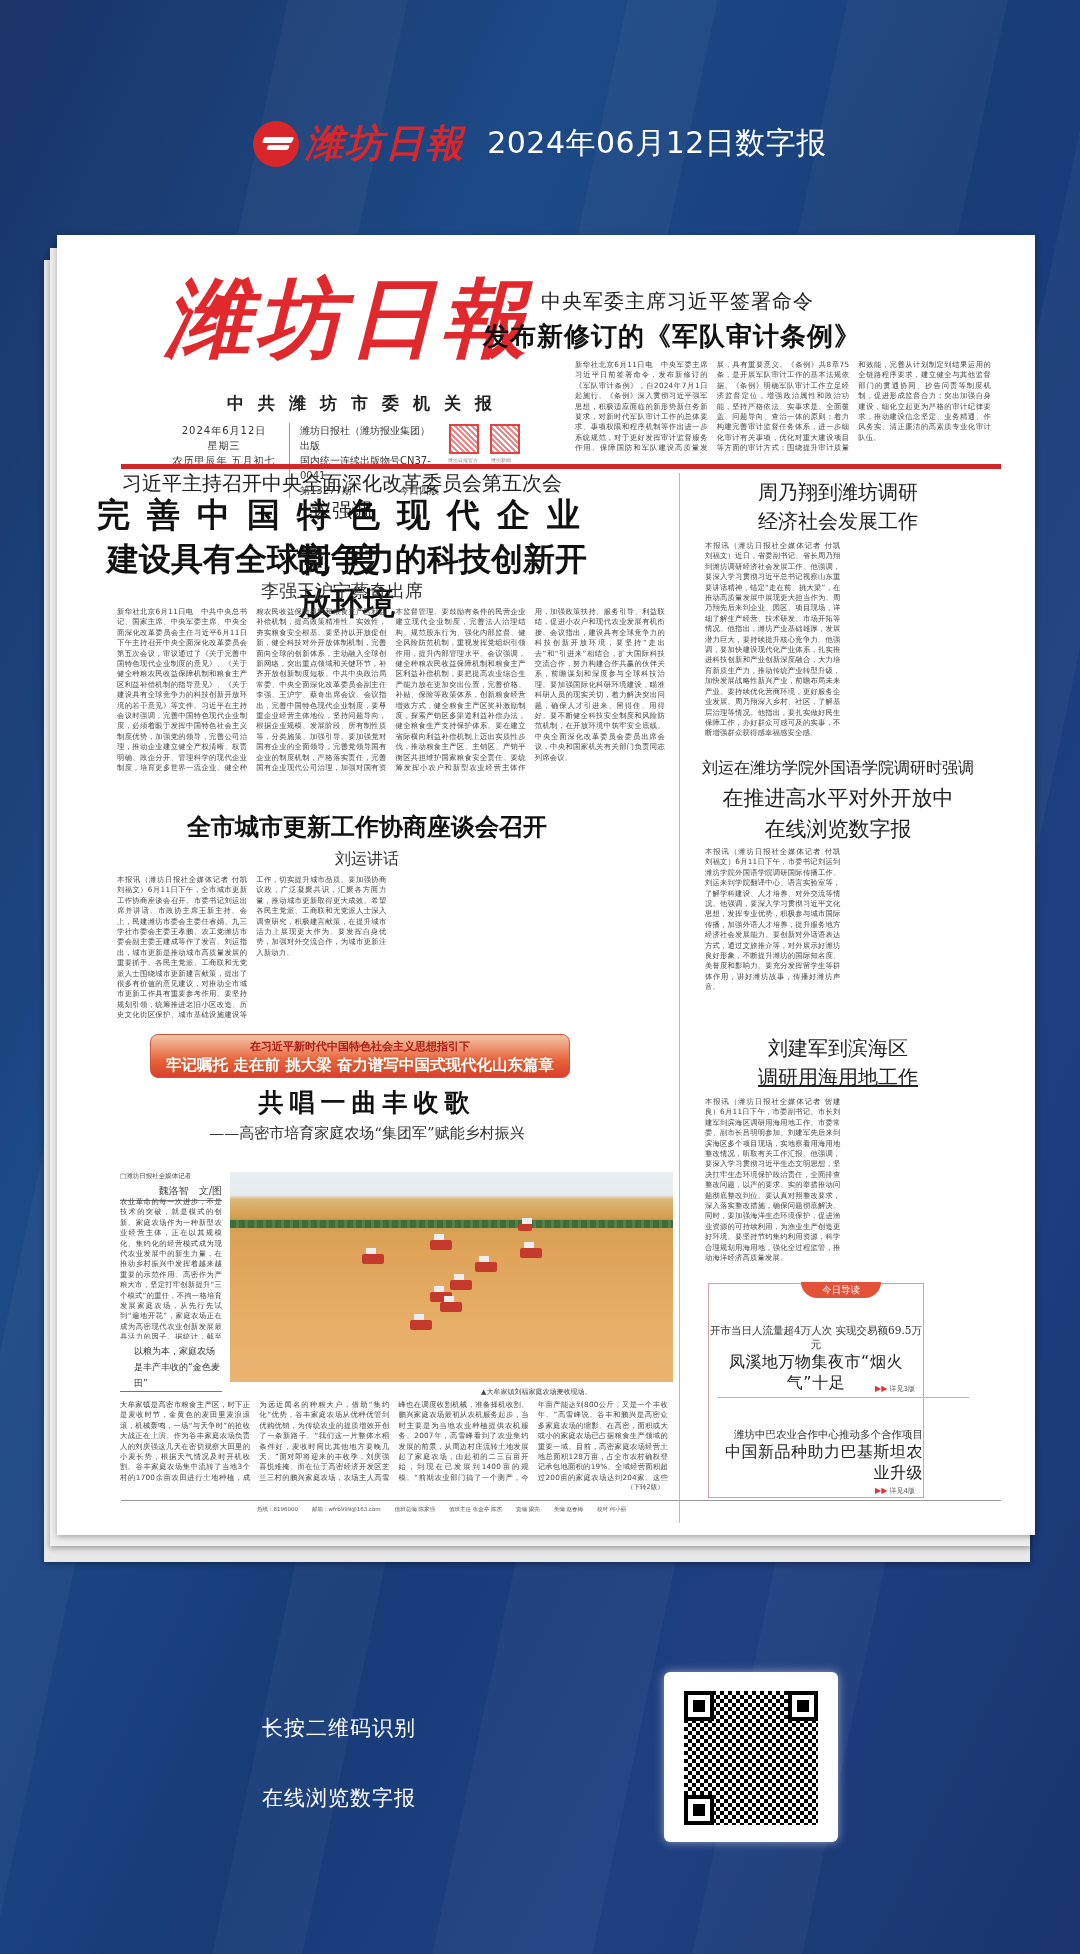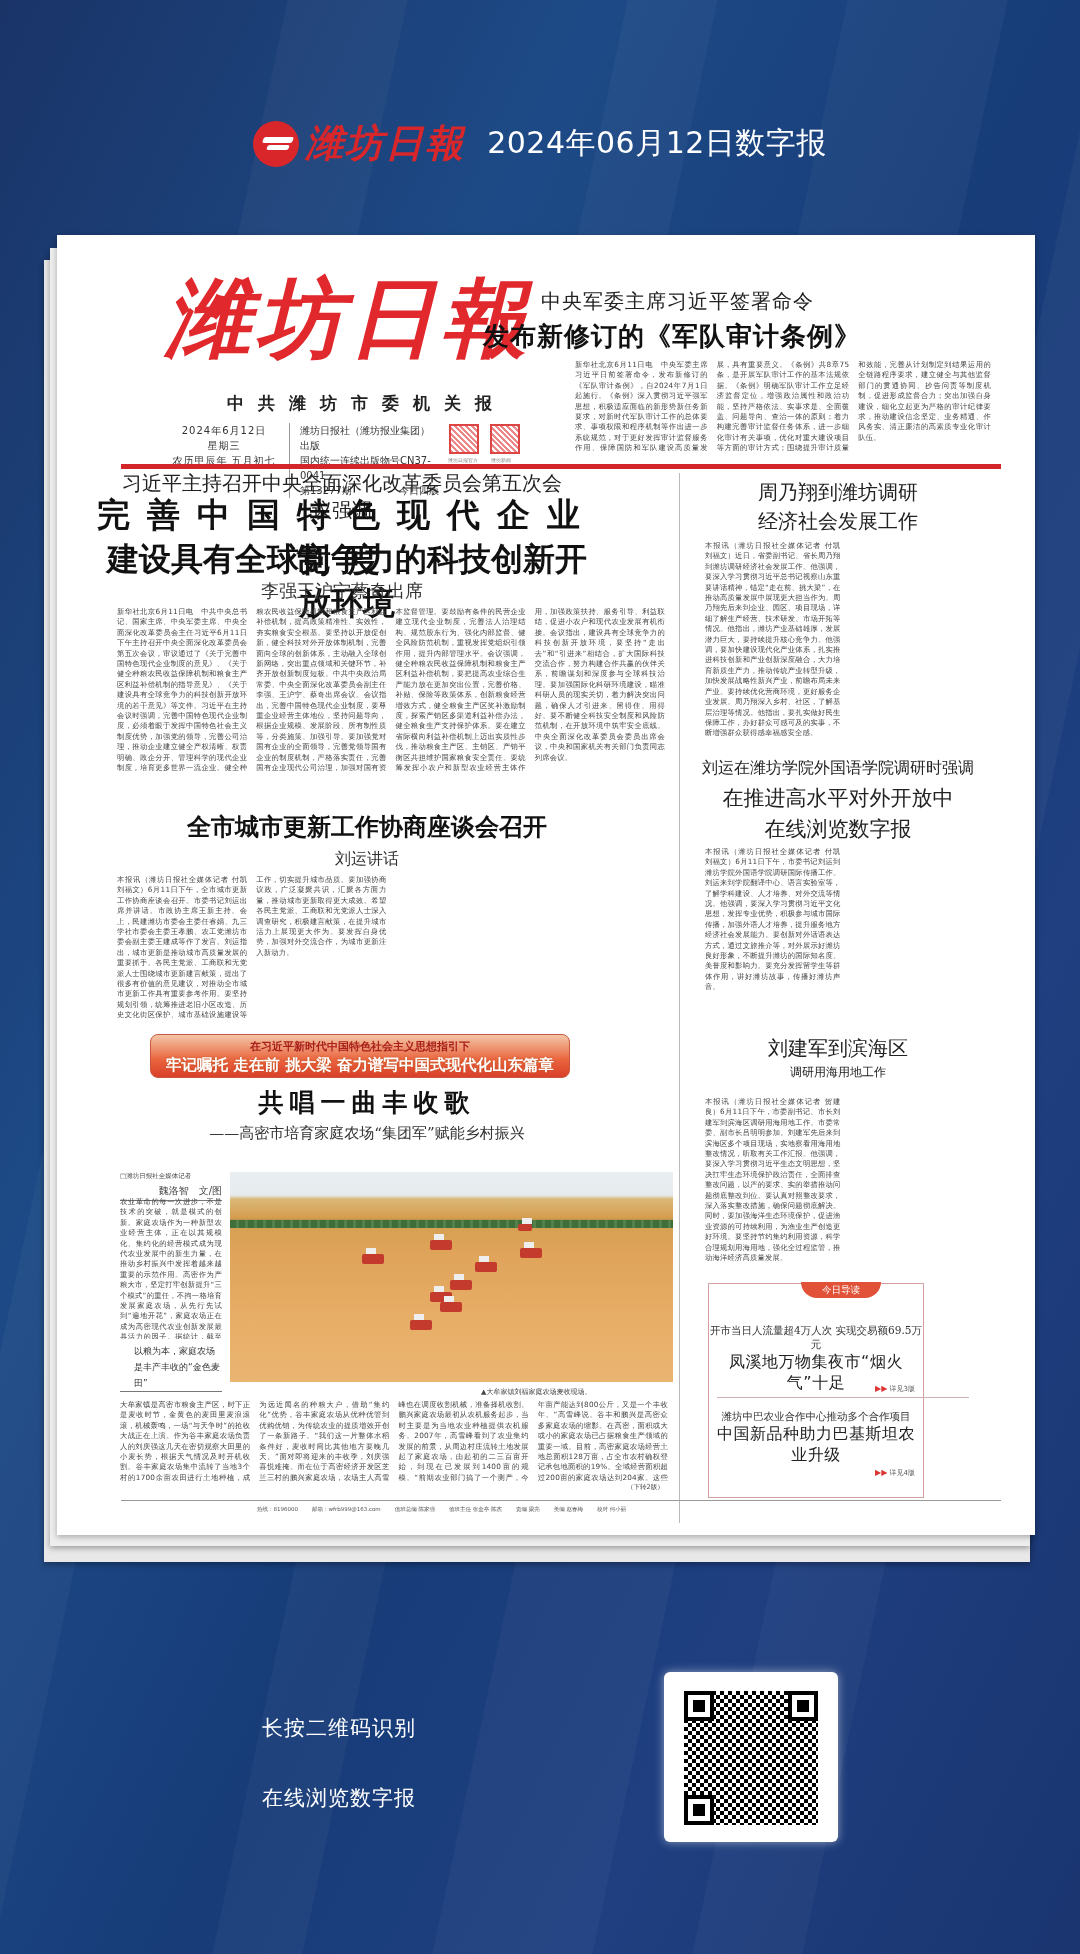--- a/index.html
+++ b/index.html
@@ -185,32 +185,32 @@
     <div class="harv" style="left:180px;top:148px;"></div>
     <div class="harv" style="left:290px;top:76px;"></div>
     <div class="harv" style="left:288px;top:52px;width:14px;height:7px;"></div>
   </div>
   <div class="caption">▲大牟家镇刘福家庭农场麦收现场。</div>
 
   <div class="body-text cols" style="left:63px;top:1165px;width:548px;height:92px;column-count:4;">大牟家镇是高密市粮食主产区，时下正是麦收时节，金黄色的麦田里麦浪滚滚，机械轰鸣，一场“与天争时”的抢收大战正在上演。作为谷丰家庭农场负责人的刘庆强这几天在密切观察大田里的小麦长势，根据天气情况及时开机收割。谷丰家庭农场集中流转了当地3个村的1700余亩农田进行土地种植，成为远近闻名的种粮大户，借助“集约化”优势，谷丰家庭农场从优种优管到优购优销，为传统农业的提质增效开创了一条新路子。“我们这一片整体水稻条件好，麦收时间比其他地方要晚几天。”面对即将迎来的丰收季，刘庆强喜悦难掩。而在位于高密经济开发区芝兰三村的鹏兴家庭农场，农场主人高雪峰也在调度收割机械，准备择机收割。鹏兴家庭农场最初从农机服务起步，当时主要是为当地农业种植提供农机服务。2007年，高雪峰看到了农业集约发展的前景，从周边村庄流转土地发展起了家庭农场，由起初的二三百亩开始，到现在已发展到1400亩的规模。“前期农业部门搞了一个测产，今年亩产能达到800公斤，又是一个丰收年。”高雪峰说。谷丰和鹏兴是高密众多家庭农场的缩影。在高密，面积或大或小的家庭农场已占据粮食生产领域的重要一域。目前，高密家庭农场经营土地总面积128万亩，占全市农村确权登记承包地面积的19%。全域经营面积超过200亩的家庭农场达到204家。这些家庭农场凭借规模化生产优势降本增效，实现了农业增产增收。位于大牟家镇的刘福家庭农场流转土地5600亩，建设高标准农田1600亩，小麦亩产提高150公斤，玉米亩产提高100公斤，大豆玉米带状复合种植取得实打实产业经营好成效，年经营收入1800万元以上，带动周边万余农户亩均增收500元以上，入选了第三批全国家庭农场典型案例。</div>
   <div style="position:absolute;left:570px;top:1248px;font-size:6.5px;color:#444;">（下转2版）</div>
 
   <div class="rh-title" style="top:800px;font-size:20px;">刘建军到滨海区</div>
-  <div class="rh-title" style="top:829px;font-size:12px;">调研用海用地工作</div>
+  <div class="rh-title" style="top:829px;font-size:20px;text-decoration:underline;">调研用海用地工作</div>
   <div class="body-text cols" style="left:648px;top:862px;width:280px;height:172px;column-count:2;">本报讯（潍坊日报社全媒体记者 贺建良）6月11日下午，市委副书记、市长刘建军到滨海区调研用海用地工作。市委常委、副市长吕明明参加。刘建军先后来到滨海区多个项目现场，实地察看用海用地整改情况，听取有关工作汇报。他强调，要深入学习贯彻习近平生态文明思想，坚决扛牢生态环境保护政治责任，全面排查整改问题，以严的要求、实的举措推动问题彻底整改到位。要认真对照整改要求，深入落实整改措施，确保问题彻底解决。同时，要加强海洋生态环境保护，促进渔业资源的可持续利用，为渔业生产创造更好环境。要坚持节约集约利用资源，科学合理规划用海用地，强化全过程监管，推动海洋经济高质量发展。</div>
 
   <section class="today-box">
     <div class="today-tag">今日导读</div>
     <div class="today-item" style="top:40px;">
       <div class="sub">开市当日人流量超4万人次 实现交易额69.5万元</div>
       <div class="main">凤溪地万物集夜市“烟火气”十足</div>
       <div class="more" style="top:60px;"><span class="tri">▶▶</span> <span>详见3版</span></div>
     </div>
     <div class="today-sep"></div>
-    <div class="today-item" style="top:126px;">
+    <div class="today-item" style="top:144px;text-align:right;">
       <div class="sub">潍坊中巴农业合作中心推动多个合作项目</div>
       <div class="main">中国新品种助力巴基斯坦农业升级</div>
       <div class="more" style="top:58px;"><span class="tri">▶▶</span> <span>详见4版</span></div>
     </div>
   </section>
 
   <div class="footer-rule"></div>
   <div class="footer-line">
     <span>热线：8196000</span>
     <span>邮箱：wfrb999@163.com</span>

